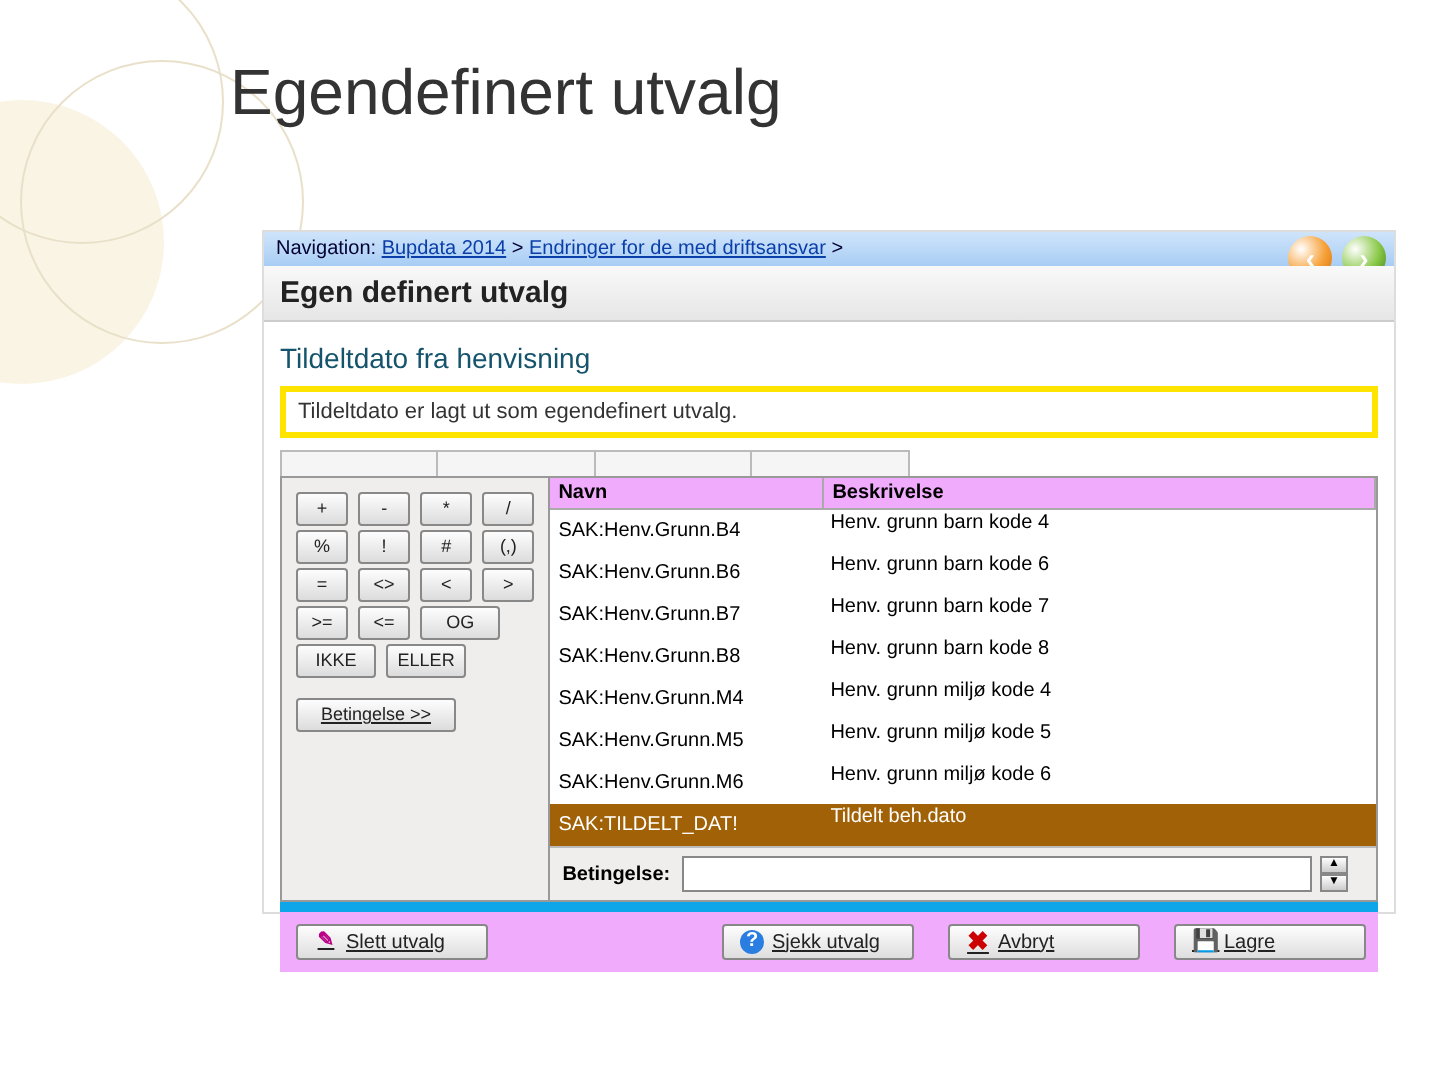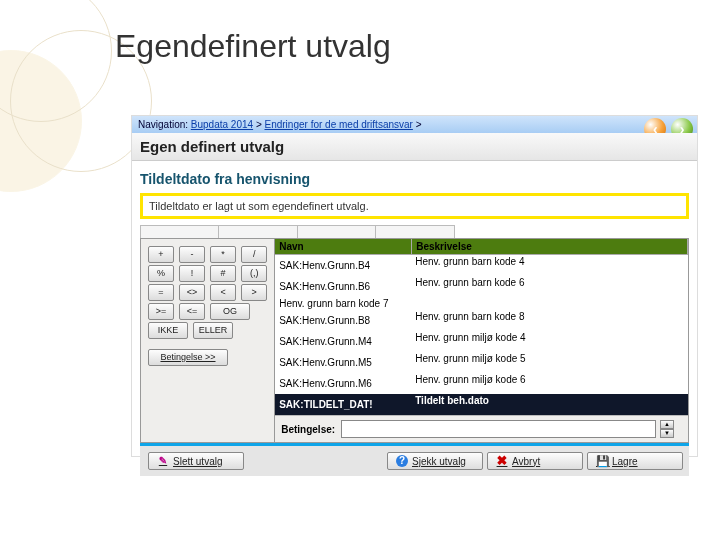--- a/index.html
+++ b/index.html
@@ -11,47 +11,47 @@
   .slide-title{position:absolute;left:115px;top:28px;font-family:Liberation Sans, sans-serif;font-size:32px;color:#333}
   .shot{position:absolute;left:131px;top:115px;width:565px;height:340px;border:1px solid #ddd;background:#fff;font-size:11px}
   .navbar{background:linear-gradient(#cfe4fb,#a8cdf4);padding:3px 6px;font-size:10px;color:#003;white-space:nowrap;overflow:hidden;position:relative}
   .navbar .lbl{color:#003}
   .navbar a{color:#0a3ea8;text-decoration:underline}
   .nav-right{position:absolute;right:4px;top:2px}
   .nav-circle{display:inline-block;width:22px;height:22px;border-radius:50%;background:radial-gradient(circle at 30% 30%,#fff,#f7a23a 55%,#d26b00);vertical-align:middle;margin-left:2px;font-size:14px;text-align:center;line-height:22px;color:#fff;font-weight:bold}
   .nav-circle.green{background:radial-gradient(circle at 30% 30%,#fff,#8bc94a 55%,#3c7a0c)}
   .page-head{background:linear-gradient(#f9f9f9,#e6e6e6);padding:5px 8px;font-size:15px;font-weight:bold;color:#222;border-bottom:1px solid #ccc}
   .section{padding:10px 8px 2px 8px}
-  .sec-title{color:#16546d;font-size:14px;font-weight:bold;margin-bottom:6px}
+  .sec-title{color:#16546d;font-size:14px;font-weight:normal;margin-bottom:6px}
   .yellow-box{border:3px solid #ffe400;padding:4px 6px;font-size:11px;color:#333;margin-bottom:6px}
   .tool-tabs{display:flex}
   .tab{background:#f5f5f5;border:1px solid #bbb;border-bottom:none;padding:1px 6px;font-size:9px;color:#444;margin-right:-1px;flex:1;overflow:hidden;white-space:nowrap;text-align:left}
   .tab:nth-child(5),.tab:nth-child(6),.tab:nth-child(7){visibility:hidden}
   .tool-area{display:flex;border:1px solid #999;background:#efeeec}
   .keypad{padding:6px;flex:0 0 auto}
   .krow{white-space:nowrap}
   .kbtn{display:inline-block;min-width:16px;height:15px;line-height:15px;margin:1px;padding:0 4px;background:linear-gradient(#fdfdfd,#dcdcdc);border:1px solid #888;border-radius:2px;font-size:9px;text-align:center;color:#222;font-family:Arial}
   .kbtn.wide{min-width:30px}
   .kbtn.cond{min-width:70px}
   .list-pane{flex:1;background:#fff;border-left:1px solid #999;display:flex;flex-direction:column}
-  .list-head{display:flex;border-bottom:1px solid #aaa;background:#4d7c0f}
+  .list-head{display:flex;border-bottom:1px solid #aaa;background:#f0abfc}
   .lh{font-weight:bold;font-size:10px;padding:2px 4px;border-right:1px solid #aaa}
   .lh.c1{flex:0 0 128px}
   .lh.c2{flex:1}
   .list-body{flex:1;overflow:hidden;font-size:10px;line-height:13px}
   .lrow{display:flex}
   .lrow .lc1{flex:0 0 128px;padding:4px 4px;white-space:nowrap}
   .lrow .lc2{flex:1;padding:0 4px;white-space:nowrap}
-  .lrow.sel{background:#0f172a;color:#fff;font-weight:bold}
+  .lrow.sel{background:#a16207;color:#fff;font-weight:normal}
   .cond-row{display:flex;align-items:center;padding:4px 6px;border-top:1px solid #bbb;background:#efeeec;font-size:10px}
   .cond-row .lbl{font-weight:bold;margin-right:6px}
   .cond-row .fld{flex:1;height:16px;background:#fff;border:1px solid #888;margin-right:4px}
   .spin{display:inline-flex;flex-direction:column;margin-right:8px}
   .spin span{width:12px;height:7px;background:linear-gradient(#fdfdfd,#ccc);border:1px solid #888;font-size:6px;line-height:6px;text-align:center}
-  .btnbar{display:flex;justify-content:flex-end;gap:4px;padding:6px;background:#e5e5e5;border-top:3px solid #0ea5e9}
+  .btnbar{display:flex;justify-content:flex-end;gap:17px;padding:6px;background:#f0abfc;border-top:5px solid #0ea5e9}
   .actbtn{display:inline-flex;align-items:center;gap:4px;background:linear-gradient(#fdfdfd,#dedede);border:1px solid #888;border-radius:2px;padding:2px 8px;font-size:10px;color:#222;min-width:78px;text-decoration:underline}
   .actbtn:first-child{margin-right:auto;margin-left:2px}
   .ico{display:inline-block;width:12px;height:12px;font-style:normal;text-align:center;line-height:12px;font-weight:bold}
   .ico-del::before{content:"✎";color:#b08}
   .ico-chk::before{content:"?";background:#2a7de1;color:#fff;border-radius:50%;display:inline-block;width:12px;height:12px;line-height:12px}
   .ico-x::before{content:"✖";color:#c00;font-size:13px}
   .ico-save::before{content:"💾";font-size:11px}
 </style>
 </head>
 <body>
@@ -136,20 +136,21 @@
         <div class="list-body" id="list-body">
             <div class="lrow">
               <span class="lc1">SAK:Henv.Grunn.B4</span>
               <span class="lc2">Henv. grunn barn kode 4</span>
             </div>
             <div class="lrow">
               <span class="lc1">SAK:Henv.Grunn.B6</span>
               <span class="lc2">Henv. grunn barn kode 6</span>
             </div>
             <div class="lrow">
+              <span class="lc1">SAK:Henv.Grunn.B7</span>
               <span class="lc2">Henv. grunn barn kode 7</span>
             </div>
             <div class="lrow">
               <span class="lc1">SAK:Henv.Grunn.B8</span>
               <span class="lc2">Henv. grunn barn kode 8</span>
             </div>
             <div class="lrow">
               <span class="lc1">SAK:Henv.Grunn.M4</span>
               <span class="lc2">Henv. grunn miljø kode 4</span>
             </div>

